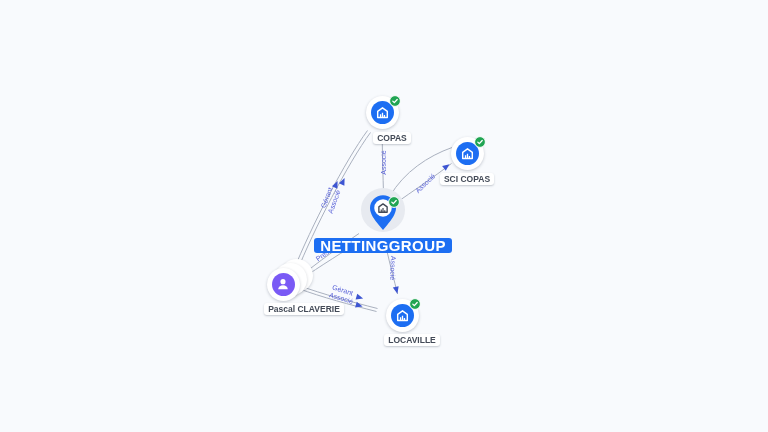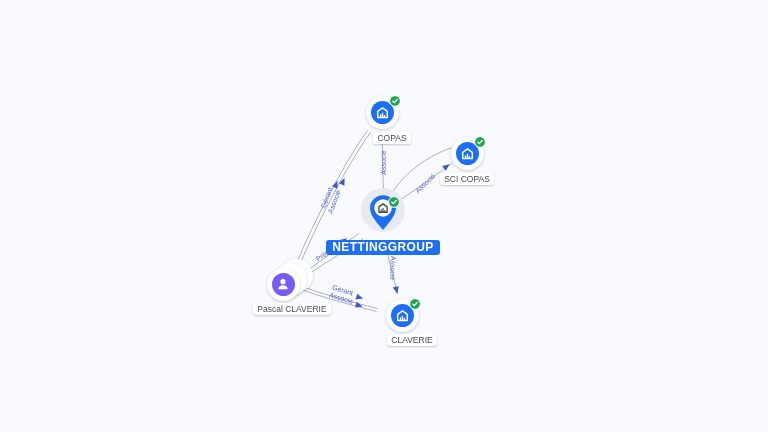--- a/index.html
+++ b/index.html
@@ -10,26 +10,26 @@
   .arrow{fill:#3d55d2;stroke:none;}
   .elabel{font-family:"Liberation Sans",sans-serif;font-size:7px;fill:#5a63d8;text-anchor:middle;}
   .node{position:absolute;}
   .circle-wrap{position:absolute;width:33px;height:33px;}
   .outer{position:absolute;left:0;top:0;width:33px;height:33px;border-radius:50%;background:#ffffff;box-shadow:0 1px 3px rgba(40,50,70,.25);}
   .inner{position:absolute;left:5px;top:5px;width:23px;height:23px;border-radius:50%;display:flex;align-items:center;justify-content:center;}
   .inner.company{background:#1d6ef2;}
   .inner.person{background:#7a5af5;}
   .badge{position:absolute;right:-2px;top:-3px;width:12px;height:12px;}
   .stack{position:absolute;width:33px;height:33px;border-radius:50%;background:#ffffff;box-shadow:0 1px 3px rgba(40,50,70,.22);}
-  .nlabel-wrap{position:absolute;width:160px;text-align:center;}
+  .nlabel-wrap{position:absolute;width:160px;text-align:center;font-weight:bold;}
   .nlabel{display:inline-block;background:#ffffff;color:#434a57;font-size:8.5px;line-height:10px;padding:1px 4px;border-radius:3px;box-shadow:0 1px 2px rgba(40,50,70,.25);white-space:nowrap;}
   .pin-halo{position:absolute;left:361px;top:188px;width:44px;height:44px;border-radius:50%;background:#e7eaf0;}
   .pin-svg{position:absolute;left:368px;top:194px;}
   .sel-label-wrap{position:absolute;left:303px;top:237px;width:160px;text-align:center;}
-  .sel-label{display:inline-block;background:#1d6ef2;color:#ffffff;font-size:12px;font-weight:bold;letter-spacing:.4px;line-height:11px;padding:2px 6px;border-radius:3px;white-space:nowrap;}
+  .sel-label{display:inline-block;background:#1d6ef2;color:#ffffff;font-size:15px;font-weight:bold;letter-spacing:.4px;line-height:11px;padding:2px 6px;border-radius:3px;white-space:nowrap;}
 </style>
 </head>
 <body>
 
 <div id="canvas">
 
   <svg id="edges" viewBox="0 0 768 432">
 
     <path class="edge" d="M383.5,193 C383,176 382.5,160 382.3,144"></path>
 
@@ -109,40 +109,40 @@
     <div class="stack" style="left:273.5px;top:262.5px;"></div>
     <div class="circle-wrap" style="left:266.5px;top:267.5px;">
       <div class="outer"></div>
       <div class="inner person">
         <svg width="14" height="14" viewBox="0 0 12 12">
             <circle cx="6" cy="4" r="2.2" fill="#ffffff"></circle>
             <path d="M1.9,10.6 a4.1,3.6 0 0 1 8.2,0 z" fill="#ffffff"></path>
           </svg>
       </div>
     </div>
-    <div class="nlabel-wrap" style="left:212px;top:298px;"><span class="nlabel">Pascal CLAVERIE</span></div>
+    <div class="nlabel-wrap" style="left:224px;top:298px;"><span class="nlabel">Pascal CLAVERIE</span></div>
   </div>
 
   <div class="node">
     <div class="circle-wrap" style="left:385.5px;top:298.5px;">
       <div class="outer"></div>
       <div class="inner company">
         <svg width="13" height="13" viewBox="0 0 10 10">
             <path d="M1.3,8.8 V4.1 L5,1.4 L8.7,4.1 V8.8 Z" fill="none" stroke="#ffffff" stroke-width="1.1" stroke-linejoin="round"></path>
             <path d="M3.5,8.8 V6.3 M5,8.8 V5.1 M6.5,8.8 V6.9" stroke="#ffffff" stroke-width="1"></path>
           </svg>
       </div>
       <div class="badge">
         <svg width="12" height="12" viewBox="0 0 12 12">
             <circle cx="6" cy="6" r="5.4" fill="#21a553" stroke="#ffffff" stroke-width="1"></circle>
             <path d="M3.8,6.1 L5.3,7.6 L8.2,4.5" fill="none" stroke="#ffffff" stroke-width="1.3" stroke-linecap="round" stroke-linejoin="round"></path>
           </svg>
       </div>
     </div>
-    <div class="nlabel-wrap" style="left:332px;top:329px;"><span class="nlabel">CLAVERIE</span></div>
+    <div class="nlabel-wrap" style="left:332px;top:329px;"><span class="nlabel">LOCAVILLE</span></div>
   </div>
 
   <div class="node">
     <div class="pin-halo"></div>
     <svg class="pin-svg" width="30" height="44" viewBox="0 0 24 35">
       <path d="M12,0.8 C6.2,0.8 1.6,5.4 1.6,11.1 c0,4.6 3.5,9.4 7.2,13.7 L12,28.6 l3.2-3.8 c3.7-4.3 7.2-9.1 7.2-13.7 C22.4,5.4 17.8,0.8 12,0.8 z" fill="#1d6ef2"></path>
       <circle cx="12" cy="11" r="7" fill="#ffffff"></circle>
       <g transform="translate(7.5,6.5)">
         <path d="M1.2,8 V3.7 L4.5,1.3 L7.8,3.7 V8 Z" fill="none" stroke="#424a57" stroke-width="1.1" stroke-linejoin="round"></path>
         <path d="M3.1,8 V5.8 M4.5,8 V4.6 M5.9,8 V6.3" stroke="#424a57" stroke-width="0.95"></path>

